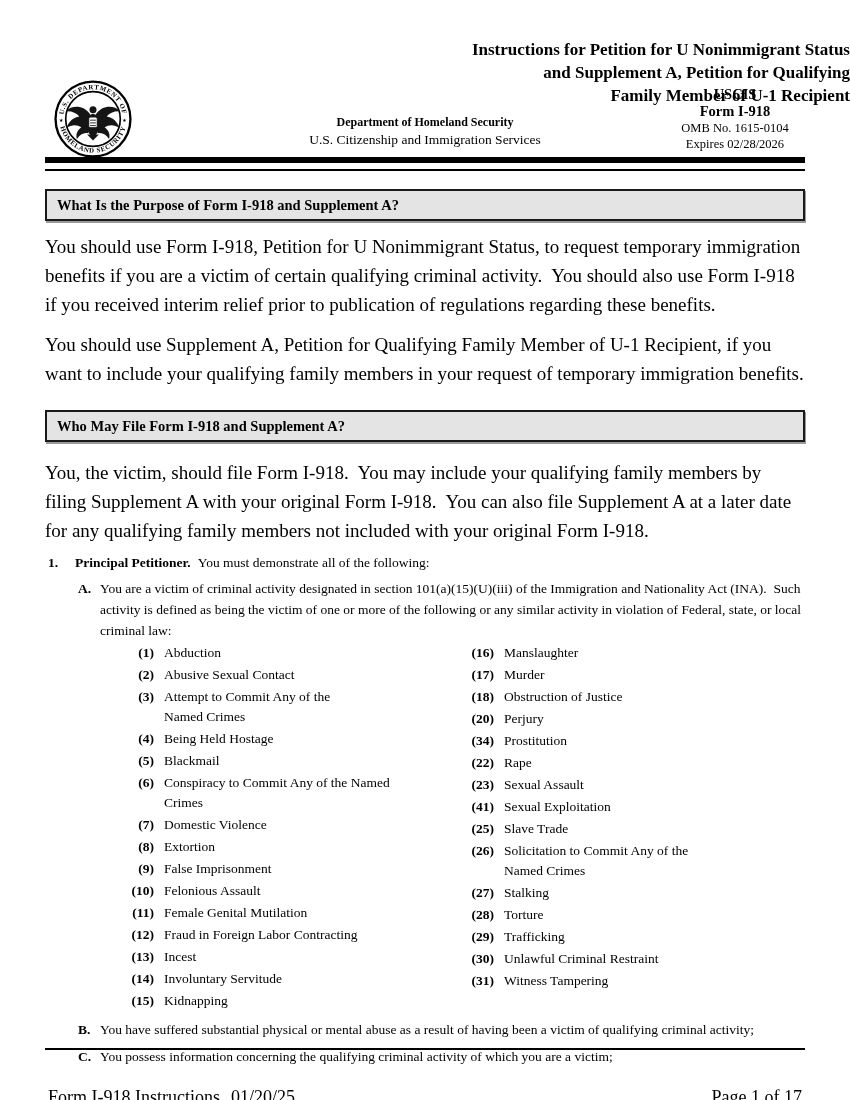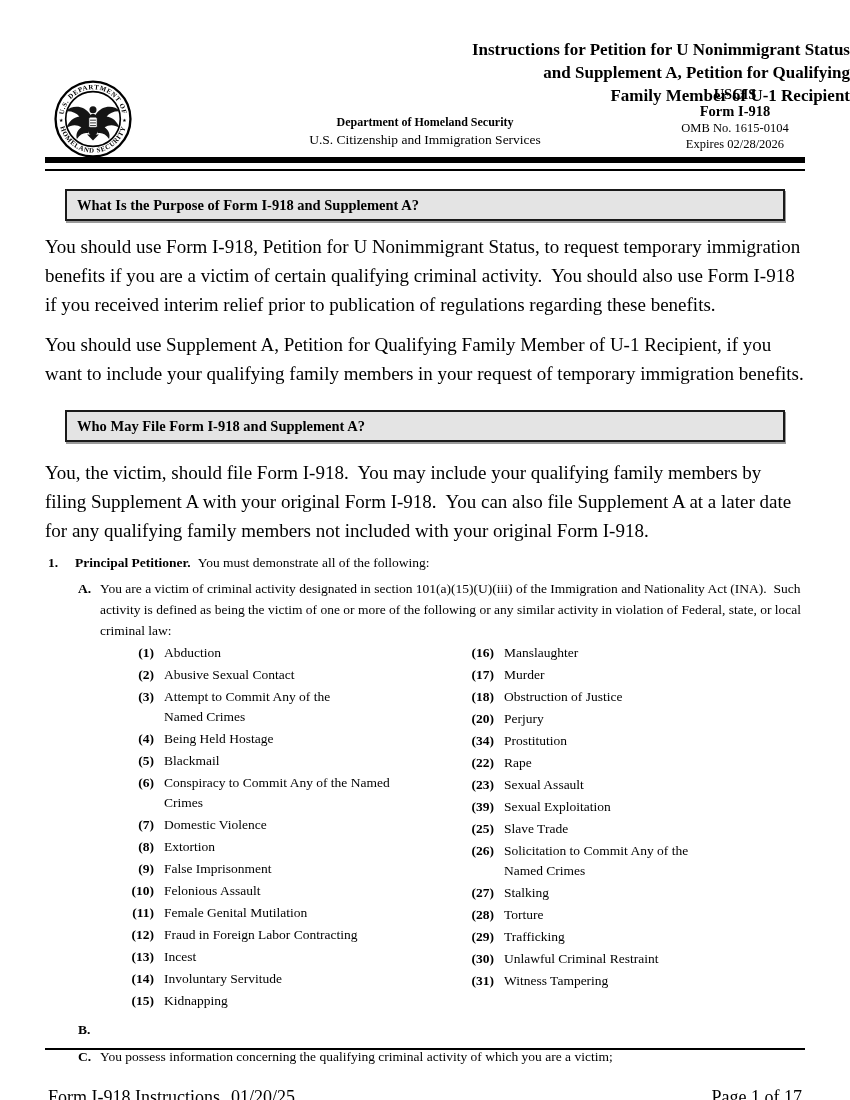--- a/index.html
+++ b/index.html
@@ -29,21 +29,21 @@
     text-align: center; line-height: 16px;
   }
   .fm-org, .fm-num { font-weight: bold; font-size: 14.5px; line-height: 17px; }
   .fm-omb, .fm-exp { font-size: 12.5px; line-height: 16px; }
 
   .bar-thick { margin: 0 45px; height: 6px; background: #000; }
   .bar-thin  { margin: 6px 45px 0; height: 2px; background: #000; }
 
   
   .secbox {
-    margin: 18px 65px 0;
+    margin: 18px 45px 0;
     background: #e4e4e4;
     border: 2px solid #1a1a1a;
     box-shadow: 1px 2px 0 #9a9a9a;
     font-weight: bold;
     font-size: 14.5px;
     line-height: 20px;
     padding: 4px 8px 4px 10px;
   }
   .secbox.first { margin-top: 18px; }
   .secbox.second { margin-top: 22px; }
@@ -278,21 +278,21 @@
           <span class="cnum">(22)</span>
           <span class="clabel">Rape</span>
         </div>
 
         <div class="crime">
           <span class="cnum">(23)</span>
           <span class="clabel">Sexual Assault</span>
         </div>
 
         <div class="crime">
-          <span class="cnum">(39)</span>
+          <span class="cnum">(41)</span>
           <span class="clabel">Sexual Exploitation</span>
         </div>
 
         <div class="crime">
           <span class="cnum">(25)</span>
           <span class="clabel">Slave Trade</span>
         </div>
 
         <div class="crime">
           <span class="cnum">(26)</span>
@@ -322,20 +322,21 @@
 
         <div class="crime">
           <span class="cnum">(31)</span>
           <span class="clabel">Witness Tampering</span>
         </div>
       </div>
   </div>
 
   <div class="sub b-item">
     <span class="letter">B.</span>
+    <span class="stext">You have suffered substantial physical or mental abuse as a result of having been a victim of qualifying criminal activity;</span>
   </div>
 
   <div class="sub c-item">
     <span class="letter">C.</span>
     <span class="stext">You possess information concerning the qualifying criminal activity of which you are a victim;</span>
   </div>
 
   <div class="footer-rule"></div>
   <div class="footer-text">
     <span class="footer-left">

